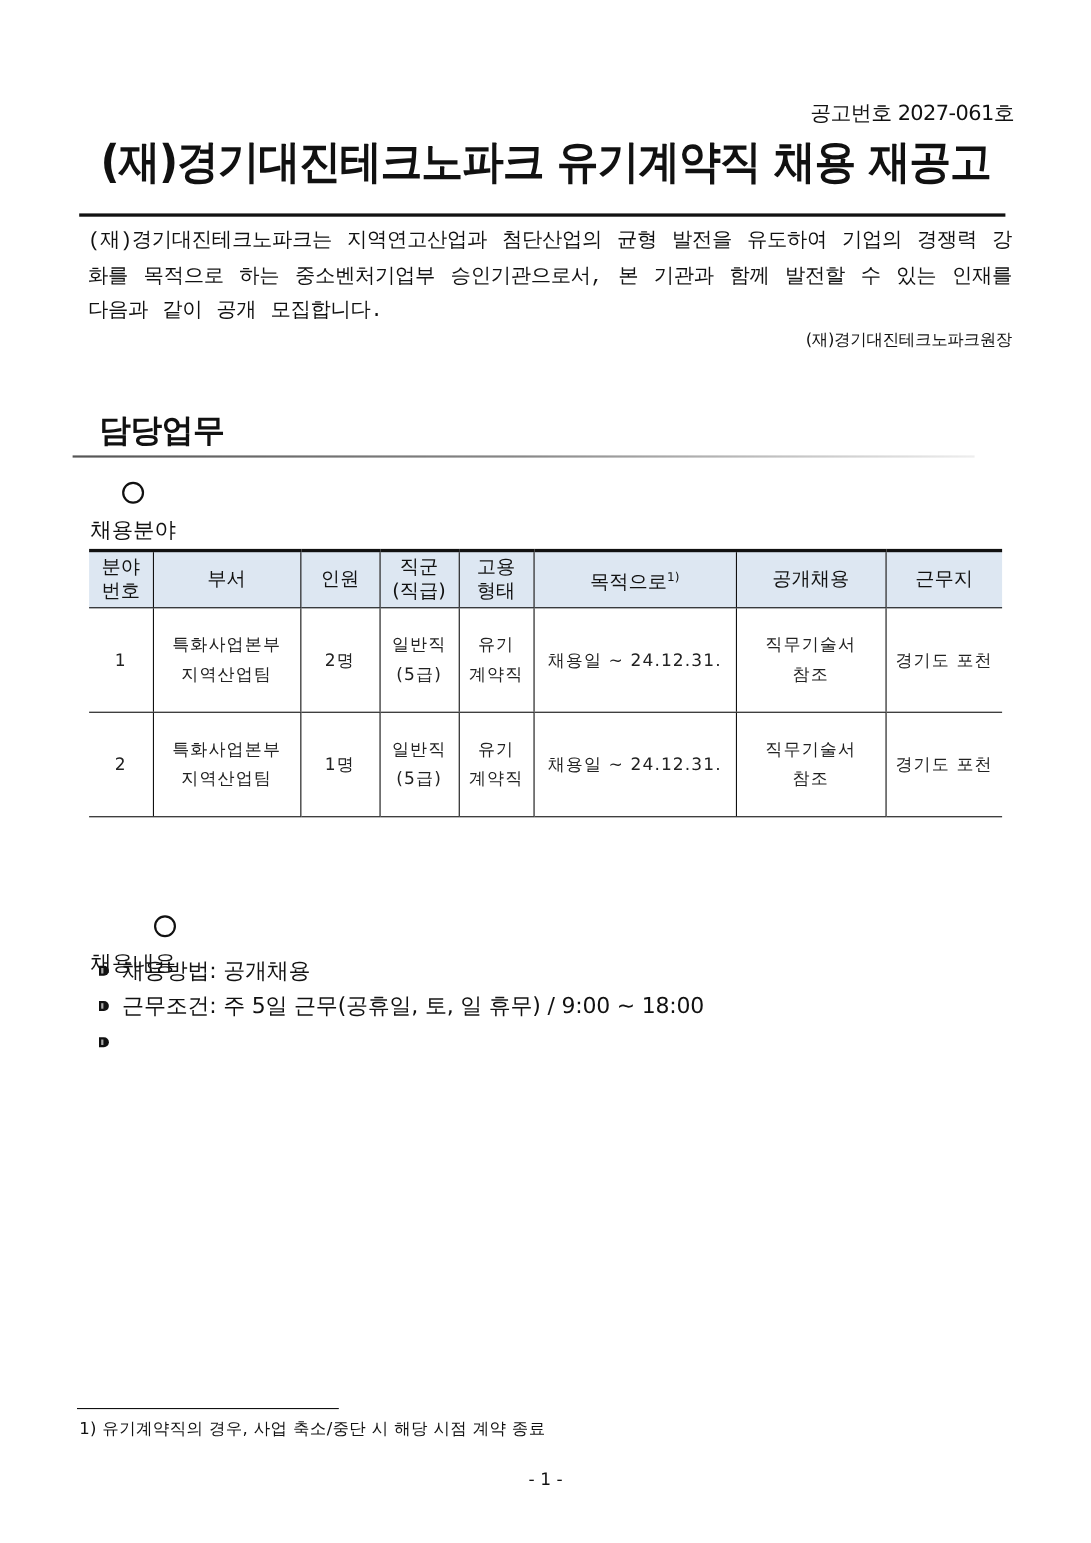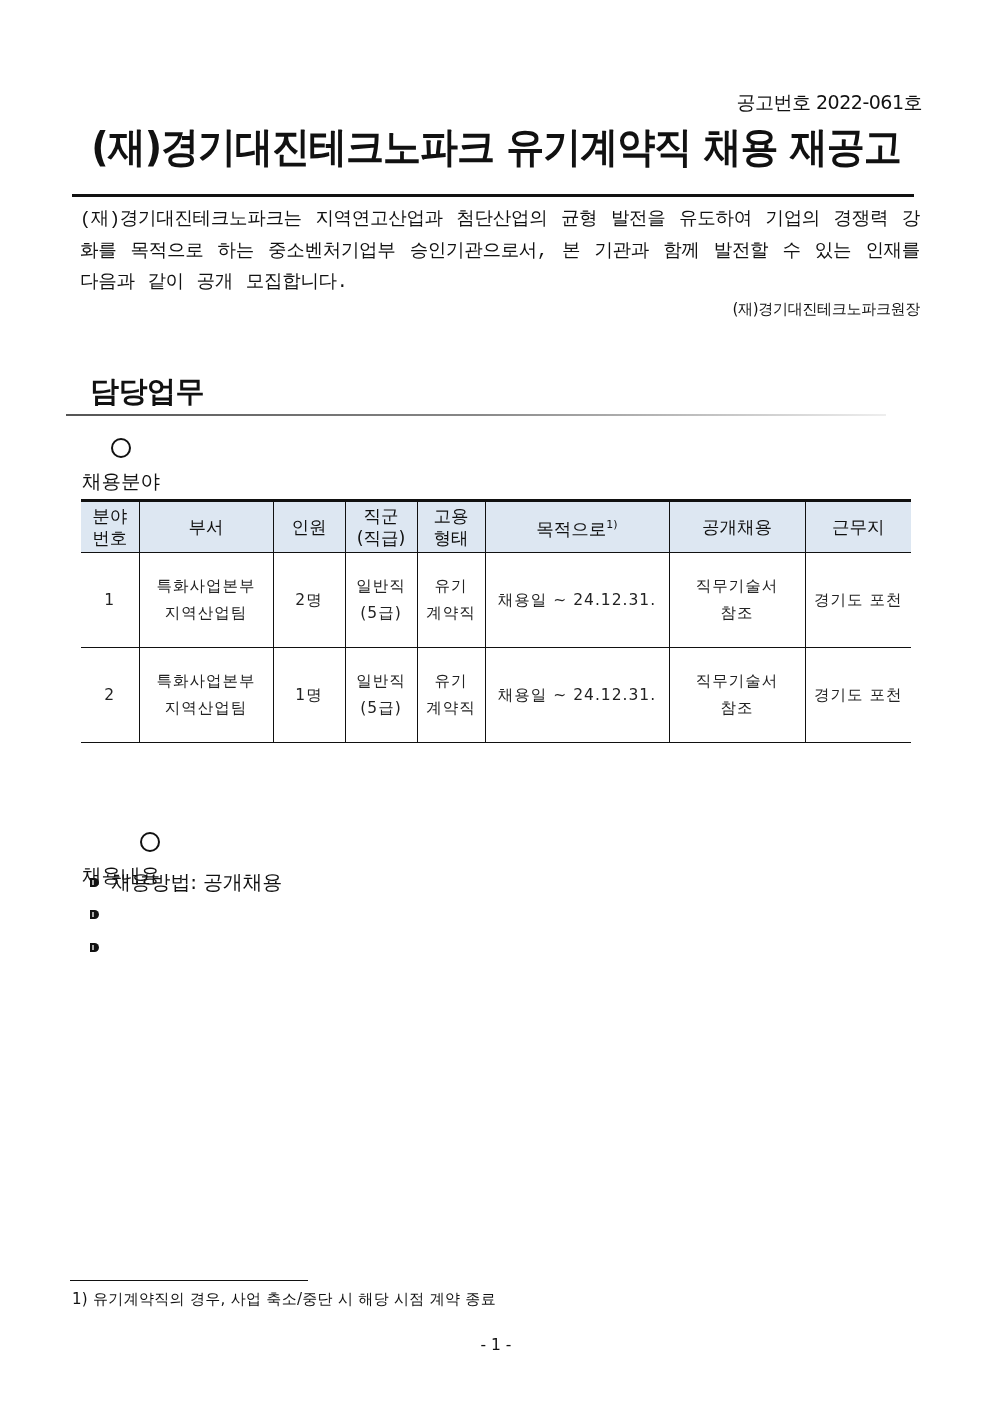--- a/index.html
+++ b/index.html
@@ -29,21 +29,21 @@
   .bullet-row { display:flex; align-items:center; height:32.5px; letter-spacing:-0.2px; }
   .bmark { width:9px; height:9px; background:#111; border-radius:0 5px 5px 0; margin-right:12px; position:relative; }
   .bmark::after { content:""; position:absolute; left:2px; top:2px; width:2px; height:5px; background:#aaa; }
   .fn-rule { left:70px; width:238px; top:1280px; height:1px; background:#111; }
   .footnote { left:72px; top:1290px; font-size:15px; letter-spacing:0.3px;text-align:right; }
   .page-num { left:0; width:992px; top:1336px; text-align:center; font-size:15.5px; }
 </style>
 </head>
 <body>
 
-<div class="abs notice-no">공고번호 2022-061호</div>
+<div class="abs notice-no">공고번호 2027-061호</div>
 <div class="abs title">(재)경기대진테크노파크 유기계약직 채용 재공고</div>
 <div class="abs title-rule"></div>
 
 <div class="abs intro">(재)경기대진테크노파크는 지역연고산업과 첨단산업의 균형 발전을 유도하여 기업의 경쟁력 강화를 목적으로 하는 중소벤처기업부 승인기관으로서, 본 기관과 함께 발전할 수 있는 인재를 다음과 같이 공개 모집합니다.</div>
 <div class="abs signature">(재)경기대진테크노파크원장</div>
 
 <div class="abs sec-heading">담당업무</div>
 <div class="abs sec-rule"></div>
 
 <div class="abs sub-heading">
@@ -103,20 +103,21 @@
   <span>채용내용</span>
 </div>
 
 <div class="abs bullets">
   <div class="bullet-row">
     <span class="bmark"></span>
     <span>채용방법: 공개채용</span>
   </div>
   <div class="bullet-row">
     <span class="bmark"></span>
+    <span>근무조건: 주 5일 근무(공휴일, 토, 일 휴무) / 9:00 ~ 18:00</span>
   </div>
   <div class="bullet-row">
     <span class="bmark"></span>
   </div>
 </div>
 
 <div class="abs fn-rule"></div>
 <div class="abs footnote">1) 유기계약직의 경우, 사업 축소/중단 시 해당 시점 계약 종료</div>
 <div class="abs page-num">- 1 -</div>
 

